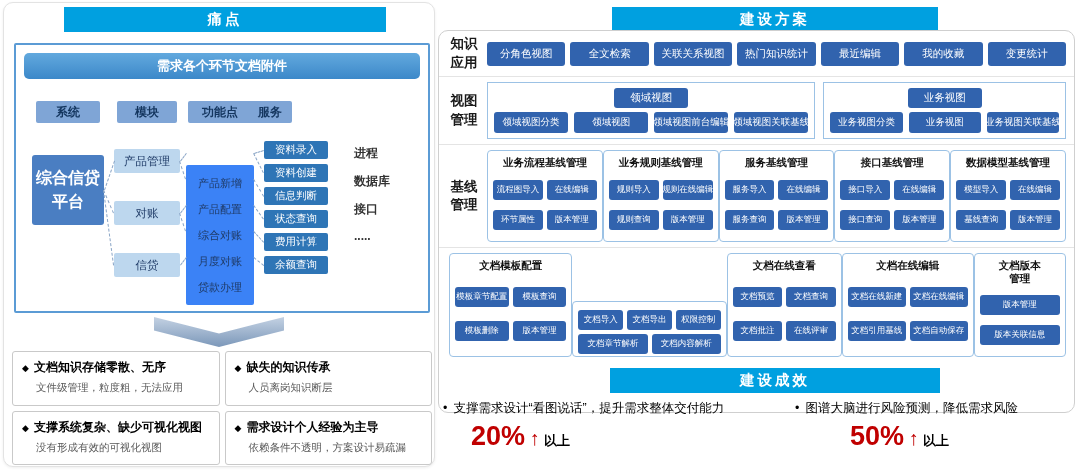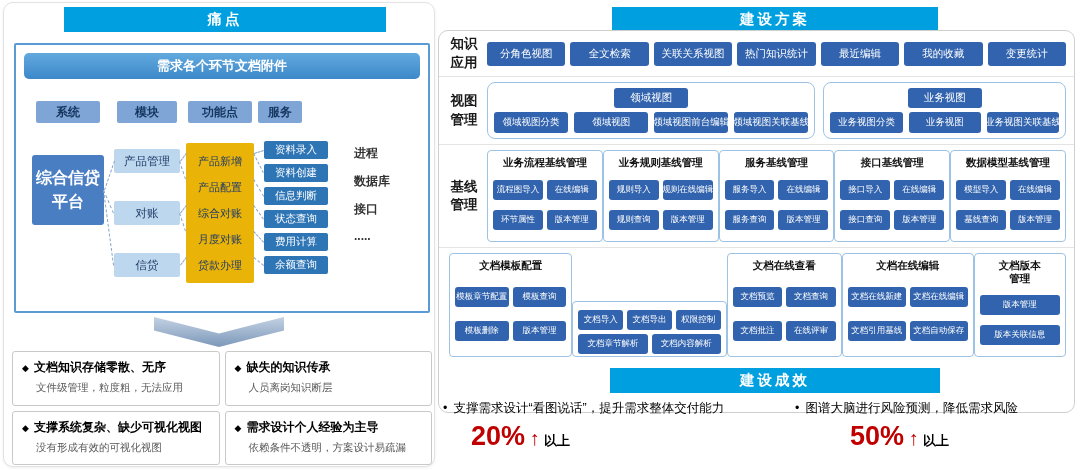--- a/index.html
+++ b/index.html
@@ -20,22 +20,22 @@
   .dtitle { position:absolute; left:8px; top:8px; width:396px; height:26px;
             background:linear-gradient(180deg,#62a9de,#3c88c9); border-radius:5px; color:#fff;
             font-weight:bold; font-size:13px; display:flex; align-items:center; justify-content:center; }
   .chead { position:absolute; height:22px; top:56px; background:#7fa5d6; color:#14365f; font-weight:bold;
            font-size:12px; display:flex; align-items:center; justify-content:center; border-radius:2px; }
   .platform { position:absolute; left:16px; top:110px; width:72px; height:70px; background:#4a7ec2;
               color:#fff; font-size:16px; font-weight:bold; display:flex; align-items:center;
               justify-content:center; text-align:center; border-radius:3px; padding:4px; line-height:1.5;font-family:Liberation Serif, serif; }
   .litem { position:absolute; left:98px; width:66px; height:24px; background:#bdd7ee; color:#1f3b67;
            font-size:11.5px; display:flex; align-items:center; justify-content:center; border-radius:2px; }
-  .fitem { position:absolute; left:170px; width:68px; height:36px; background:#eab308; color:#1f3b67;
-           font-size:11px; display:flex; align-items:center; justify-content:center; border-radius:2px; }
+  .fitem { position:absolute; left:170px; width:68px; height:36px; background:#3b82f6; color:#1f3b67;
+           font-size:11px; display:flex; align-items:center; justify-content:center; border-radius:2px;margin-top:22px; }
   .sitem { position:absolute; left:248px; width:64px; height:18px; background:#2e75b6; color:#fff;
            font-size:10.5px; display:flex; align-items:center; justify-content:center; border-radius:2px; }
   .extra { position:absolute; left:338px; font-size:12px; font-weight:bold; color:#333; }
   .conn  { position:absolute; border-top:1px dashed #8aa5c6; transform-origin:0 0; }
 
   .down-arrow { position:absolute; left:150px; top:314px; width:130px; height:30px;
                 background:linear-gradient(180deg,#c4d2e3,#7b97b9);
                 clip-path:polygon(0 0,50% 55%,100% 0,100% 45%,50% 100%,0 45%); }
 
   .pain-grid { position:absolute; left:8px; top:348px; width:420px; height:114px;
@@ -56,21 +56,21 @@
   .rcontent { flex:1; min-width:0; }
   .rcontent-k { display:flex; gap:5px; align-items:center; }
   .rcontent-v, .rcontent-b, .rcontent-d { display:flex; gap:0; height:100%; }
   .rcontent-v { gap:8px; }
 
   .btn { background:#3163ae; color:#fff; border-radius:3px; font-size:10.5px; display:flex; flex:1;
          align-items:center; justify-content:center; padding:5px 2px; white-space:nowrap; overflow:hidden; }
   .btn-sm { background:#3163ae; color:#fff; border-radius:3px; font-size:8.5px; display:flex;
             align-items:center; justify-content:center; padding:4px 0; white-space:nowrap; overflow:hidden; }
 
-  .grp { border:1px solid #9cc2e5; border-radius:8px; padding:4px 6px; display:flex;
+  .grp { border:1px solid #9cc2e5; border-radius:0; padding:4px 6px; display:flex;
          flex-direction:column; justify-content:space-evenly; }
   .grp-va { flex:4.4; } .grp-vb { flex:3.2; }
   .pill-head { background:#3163ae; color:#fff; font-size:10.5px; border-radius:3px; padding:3px 16px;
                margin:0 auto 4px; width:fit-content; white-space:nowrap; }
   .grp-btn-row { display:flex; gap:6px; }
   .grp-btn-row .btn { font-size:9.5px; padding:4px 1px; }
 
   .grp-b { flex:1; border:1px solid #9cc2e5; border-radius:4px; padding:4px 5px; display:flex; flex-direction:column; }
   .grp-head { font-size:10.5px; font-weight:bold; text-align:center; color:#111; margin:1px 0 3px; white-space:nowrap; overflow:hidden; }
   .grp-head.wrap2 { white-space:normal; width:4.8em; margin-left:auto; margin-right:auto; line-height:1.25; }
@@ -97,21 +97,21 @@
 
 <div class="stage">
 
   <div class="lcard">
     <div class="diagram">
       <div class="dtitle">需求各个环节文档附件</div>
 
       <div class="chead" style="left:20px;width:64px">系统</div>
       <div class="chead" style="left:101px;width:60px">模块</div>
       <div class="chead" style="left:172px;width:64px">功能点</div>
-      <div class="chead" style="left:242px;width:44px">服务</div>
+      <div class="chead" style="left:232px;width:44px">服务</div>
 
       <div class="platform">综合信贷平台</div>
 
       <div class="litem" style="top:104px">产品管理</div>
       <div class="litem" style="top:156px">对账</div>
       <div class="litem" style="top:208px">信贷</div>
 
       <div class="fitem" style="top:98px">产品新增</div>
       <div class="fitem" style="top:124px">产品配置</div>
       <div class="fitem" style="top:150px">综合对账</div>

